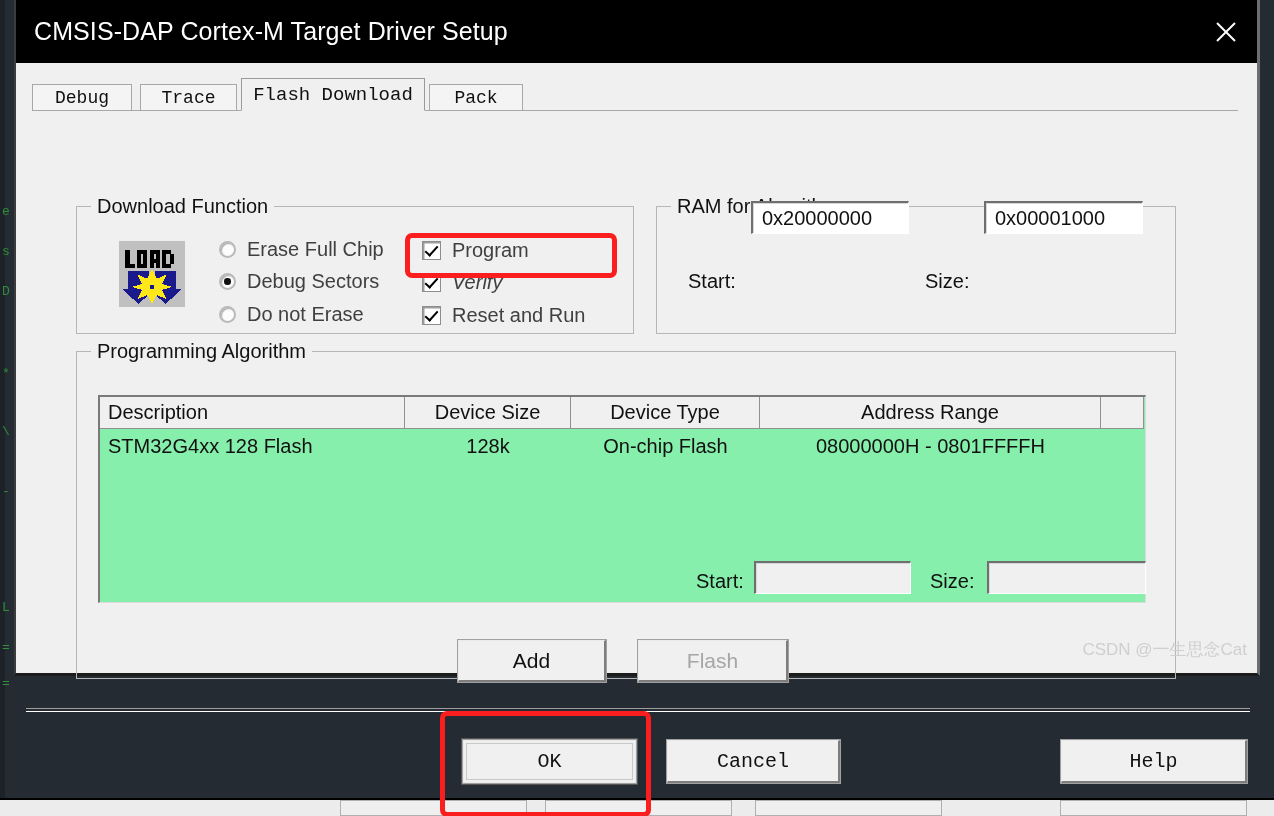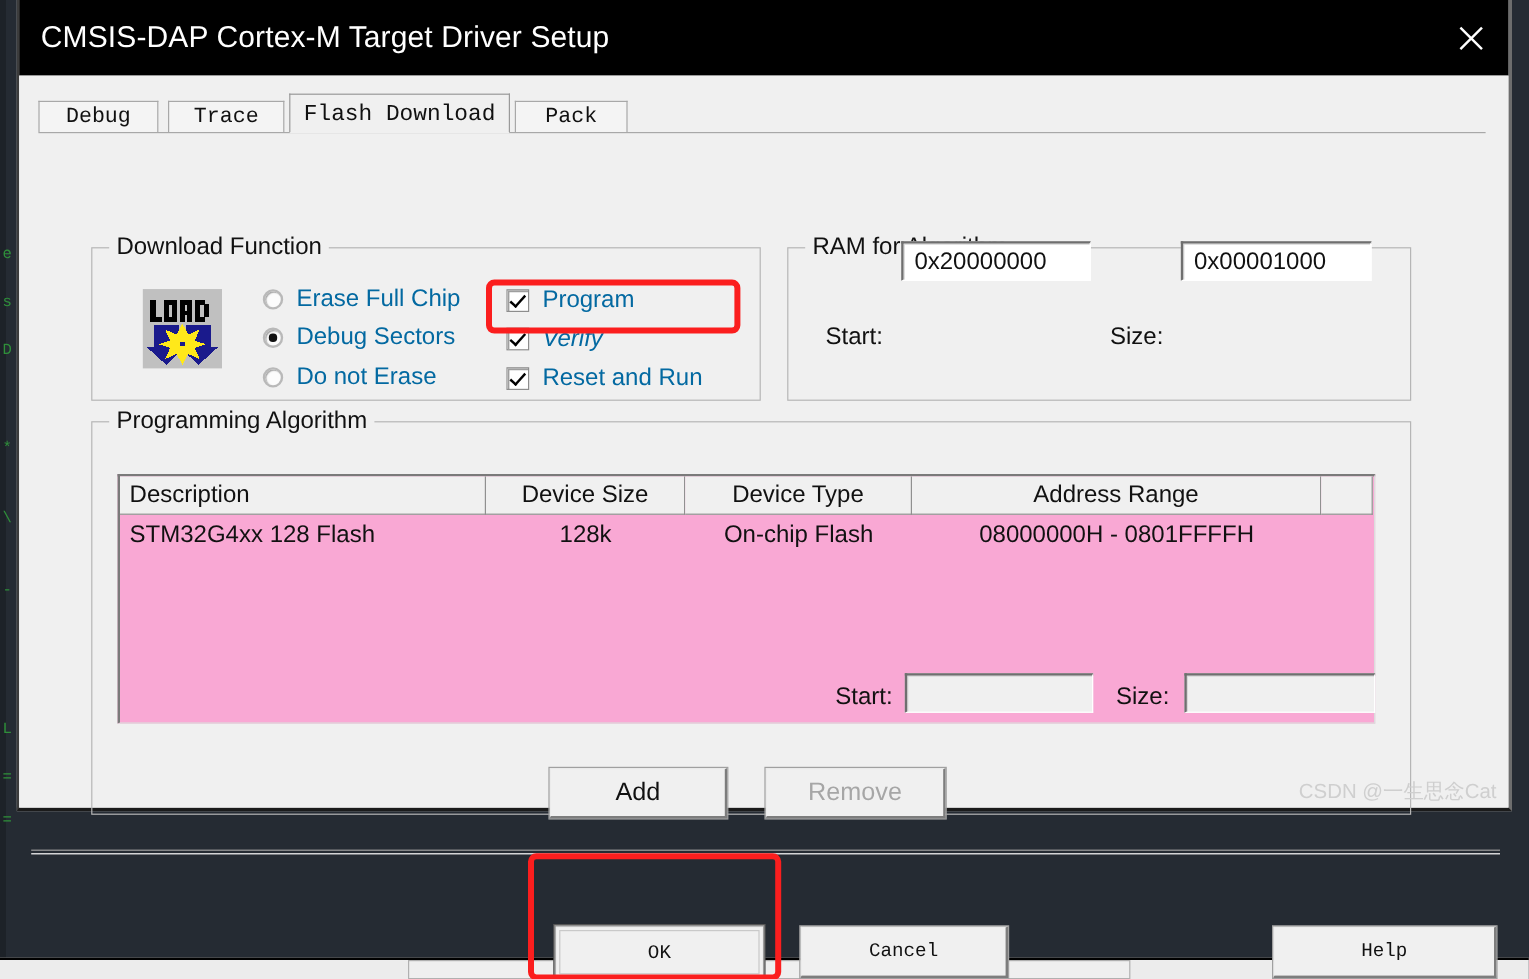--- a/index.html
+++ b/index.html
@@ -128,21 +128,21 @@
     color: #111;
     white-space: nowrap;
   }
 
   
   .opt {
     position: absolute;
     display: flex; align-items: center;
     cursor: pointer;
     font-size: 20px;
-    color: #0369a1;
+    color: #404040;
     white-space: nowrap;
   }
   .radio {
     width: 17px; height: 17px; border-radius: 50%;
     background: #fcfcfc;
     border: 2px solid #b9b9b9;
     box-shadow: inset 1px 1px 1px rgba(130,130,130,.7);
     box-sizing: border-box;
     position: relative;
     margin-right: 11px;
@@ -201,21 +201,21 @@
     position: absolute;
     font-size: 20px; color: #111;
     white-space: nowrap;
   }
 
   
   #algo-list {
     position: absolute;
     left: 82px; top: 332px;
     width: 1048px; height: 208px;
-    background: #f9a8d4;
+    background: #86efac;
     border-top: 2px solid #7a7a7a;
     border-left: 2px solid #7a7a7a;
     border-right: 1px solid #dcdcdc;
     border-bottom: 1px solid #dcdcdc;
     box-sizing: border-box;
   }
   #algo-header {
     position: absolute;
     left: 0; top: 0; right: 0; height: 32px;
     display: flex;
@@ -251,21 +251,21 @@
     border: 1px solid #eaeaea;
     border-right: 2px solid #7d7d7d;
     border-bottom: 2px solid #7d7d7d;
     outline: 1px solid #a0a0a0;
     box-sizing: border-box;
     display: flex; align-items: center; justify-content: center;
     font-size: 21px;
     color: #111;
     cursor: pointer;
   }
-  .btn.mono { font-family: "Liberation Mono", monospace; font-size: 16px; margin-top: 32px; }
+  .btn.mono { font-family: "Liberation Mono", monospace; font-size: 20px; }
   .btn.disabled { color: #a6a6a6; cursor: default; }
   .btn.default {
     border: 1px solid #eaeaea;
     box-shadow: 0 0 0 2px #555 ;
   }
   .btn.default .inner {
     position: absolute; inset: 2px;
     border: 1px solid #c9c9c9;
     pointer-events: none;
   }
@@ -283,21 +283,21 @@
     border: 5px solid #fb1e1e;
     border-radius: 7px;
     box-sizing: border-box;
     pointer-events: none;
     z-index: 40;
   }
 
   
   #watermark {
     position: absolute;
-    right: 10px; bottom: 2px;
+    right: 10px; bottom: 12px;
     font-size: 17px;
     color: #cfcfcf;
     white-space: nowrap;
     z-index: 30;
   }
 </style>
 </head>
 <body>
 
 <div id="backdrop">
@@ -448,21 +448,21 @@
           </div>
         </div>
     </div>
 
     <div class="flabel" style="left:680px; top:507px;">Start:</div>
     <div class="field disabled" style="left:738px; top:498px; width:157px; height:33px;"></div>
     <div class="flabel" style="left:914px; top:507px;">Size:</div>
     <div class="field disabled" style="left:971px; top:498px; width:159px; height:33px;"></div>
 
     <div class="btn" style="left:442px; top:577px; width:148px; height:42px;">Add</div>
-    <div class="btn disabled" style="left:622px; top:577px; width:150px; height:42px;">Remove</div>
+    <div class="btn disabled" style="left:622px; top:577px; width:150px; height:42px;">Flash</div>
 
     <div id="sep-line"></div>
 
     <div class="btn mono default" style="left:447px; top:677px; width:173px; height:43px;">
       <span class="inner"></span>
       <span>OK</span>
     </div>
     <div class="btn mono" style="left:651px; top:677px; width:173px; height:43px;">Cancel</div>
     <div class="btn mono" style="left:1045px; top:677px; width:186px; height:43px;text-align:right;">Help</div>
 

